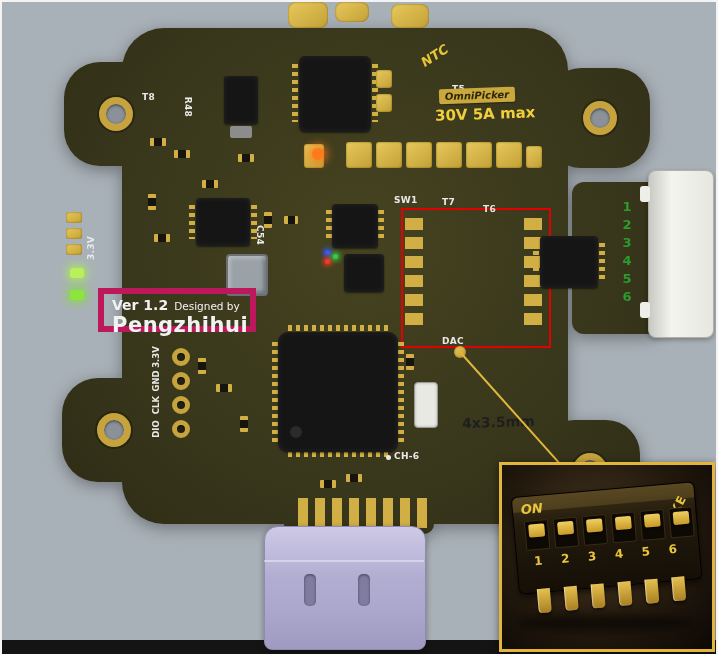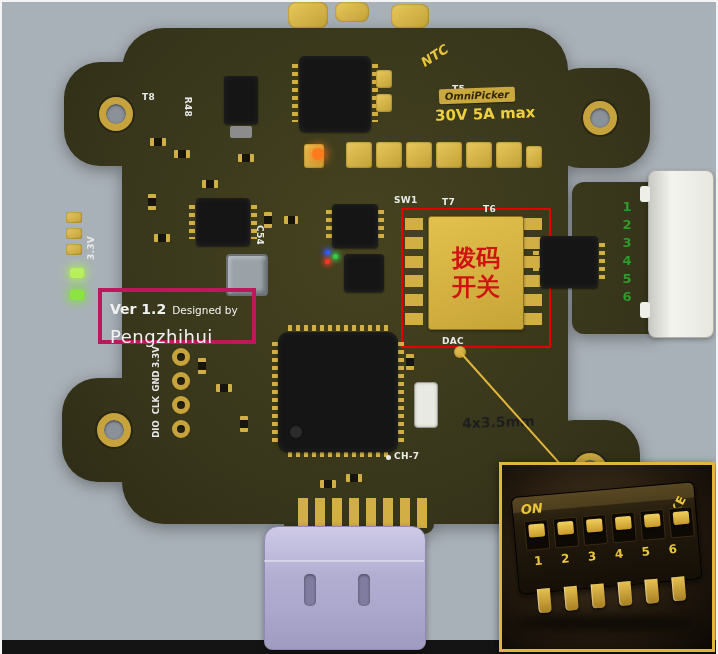--- a/index.html
+++ b/index.html
@@ -42,25 +42,25 @@
   .pinnums{position:absolute;left:618px;top:197px;display:flex;flex-direction:column;gap:3px;}
   .pinnums span{color:#2d9b2d;font-weight:700;font-size:13px;line-height:15px;text-align:center;width:14px;}
   
   .swdlabels span{position:absolute;left:137px;width:36px;height:12px;color:#e9e9e9;
     font-size:8.5px;font-weight:600;text-align:center;transform:rotate(-90deg);}
   .swdlabels span:nth-child(1){top:349px;}
   .swdlabels span:nth-child(2){top:373px;}
   .swdlabels span:nth-child(3){top:397px;}
   .swdlabels span:nth-child(4){top:421px;}
   
-  .verbox{position:absolute;left:96px;top:286px;width:158px;height:56px;border:4px solid #be185d;
-    box-sizing:border-box;padding:9px 8px;color:#f2f2f2;}
+  .verbox{position:absolute;left:96px;top:286px;width:158px;height:44px;border:6px solid #be185d;
+    box-sizing:border-box;padding:3px 8px;color:#f2f2f2;}
   .verbox .l1{font-size:14px;font-weight:700;}
   .verbox .l1 .by{font-size:10.5px;font-weight:400;margin-left:6px;}
-  .verbox .l2{font-size:18px;font-weight:400;letter-spacing:.5px;margin-top:9px;}
+  .verbox .l2{font-size:21px;font-weight:700;letter-spacing:.5px;margin-top:0;}
   
   .badge{position:absolute;left:437px;top:86px;width:76px;height:15px;background:#c9a83d;border-radius:2px;
     color:#2e2506;font-size:10px;font-weight:700;font-style:italic;text-align:center;line-height:15px;
     transform:rotate(-2deg);box-shadow:0 1px 1px rgba(0,0,0,.4);}
   .rating{position:absolute;left:433px;top:103px;color:#f0cf3f;font-size:15px;font-weight:700;transform:rotate(-2deg);}
   .ntc{position:absolute;left:418px;top:46px;color:#e8c53a;font-size:13px;font-weight:700;font-style:italic;transform:rotate(-33deg);}
   .sizelbl{position:absolute;left:460px;top:412px;color:#1e1e1e;font-size:14px;font-weight:700;transform:rotate(-2deg);}
   
   .usb{position:absolute;left:262px;top:524px;width:160px;height:122px;border-radius:14px 14px 8px 8px;
     background:linear-gradient(180deg,#cdc9e6 0%,#bfbbdc 22%,#b2aed2 40%,#aba7cc 70%,#9e9ac0 100%);
@@ -162,38 +162,34 @@
   <div class="pins-v" style="left:324px;top:208px;height:32px;"></div>
   <div class="pins-v" style="left:376px;top:208px;height:32px;"></div>
   <div class="chip" style="left:330px;top:202px;width:46px;height:44px;"></div>
   <div class="chip" style="left:342px;top:252px;width:40px;height:38px;"></div>
   <div class="led" style="left:323px;top:248px;width:5px;height:5px;background:#3355ff;box-shadow:0 0 5px 2px rgba(60,90,255,.8);"></div>
   <div class="led" style="left:323px;top:257px;width:5px;height:5px;background:#ff3322;box-shadow:0 0 5px 2px rgba(255,60,40,.8);"></div>
   <div class="led" style="left:331px;top:252px;width:5px;height:5px;background:#33cc44;box-shadow:0 0 5px 2px rgba(60,220,80,.8);"></div>
 
   <div class="dippads" style="left:403px;top:216px;"></div>
   <div class="dippads" style="left:522px;top:216px;"></div>
-  <div class="dipbody">
-    <div>拨码</div>
-    <div>开关</div>
-  </div>
   <div class="redbox"></div>
   <div class="label" style="left:440px;top:334px;">DAC</div>
   <div class="goldpad" style="left:452px;top:344px;width:12px;height:12px;border-radius:50%;"></div>
 
   <div class="pins-h" style="left:286px;top:323px;width:100px;"></div>
   <div class="pins-h" style="left:286px;top:449px;width:100px;"></div>
   <div class="pins-v" style="left:270px;top:340px;height:100px;"></div>
   <div class="pins-v" style="left:396px;top:340px;height:100px;"></div>
   <div class="chip" style="left:276px;top:330px;width:120px;height:120px;border-radius:10px;"></div>
   <div class="abs" style="left:288px;top:424px;width:12px;height:12px;border-radius:50%;background:#2b2b2b;"></div>
 
   <div class="crystal"></div>
   <div class="abs" style="left:384px;top:453px;width:5px;height:5px;border-radius:50%;background:#e9e9e9;"></div>
-  <div class="label" style="left:392px;top:449px;">CH-7</div>
+  <div class="label" style="left:392px;top:449px;">CH-6</div>
   <div class="sizelbl">4x3.5mm</div>
 
   <div class="pins-v" style="left:531px;top:241px;height:38px;"></div>
   <div class="pins-v" style="left:597px;top:241px;height:38px;"></div>
   <div class="chip" style="left:538px;top:234px;width:58px;height:52px;"></div>
   <div class="whiteconn"></div>
   <div class="abs" style="left:638px;top:184px;width:10px;height:16px;background:#efefe9;border-radius:3px;"></div>
   <div class="abs" style="left:638px;top:300px;width:10px;height:16px;background:#efefe9;border-radius:3px;"></div>
   <div class="pinnums">
       <span>1</span>

